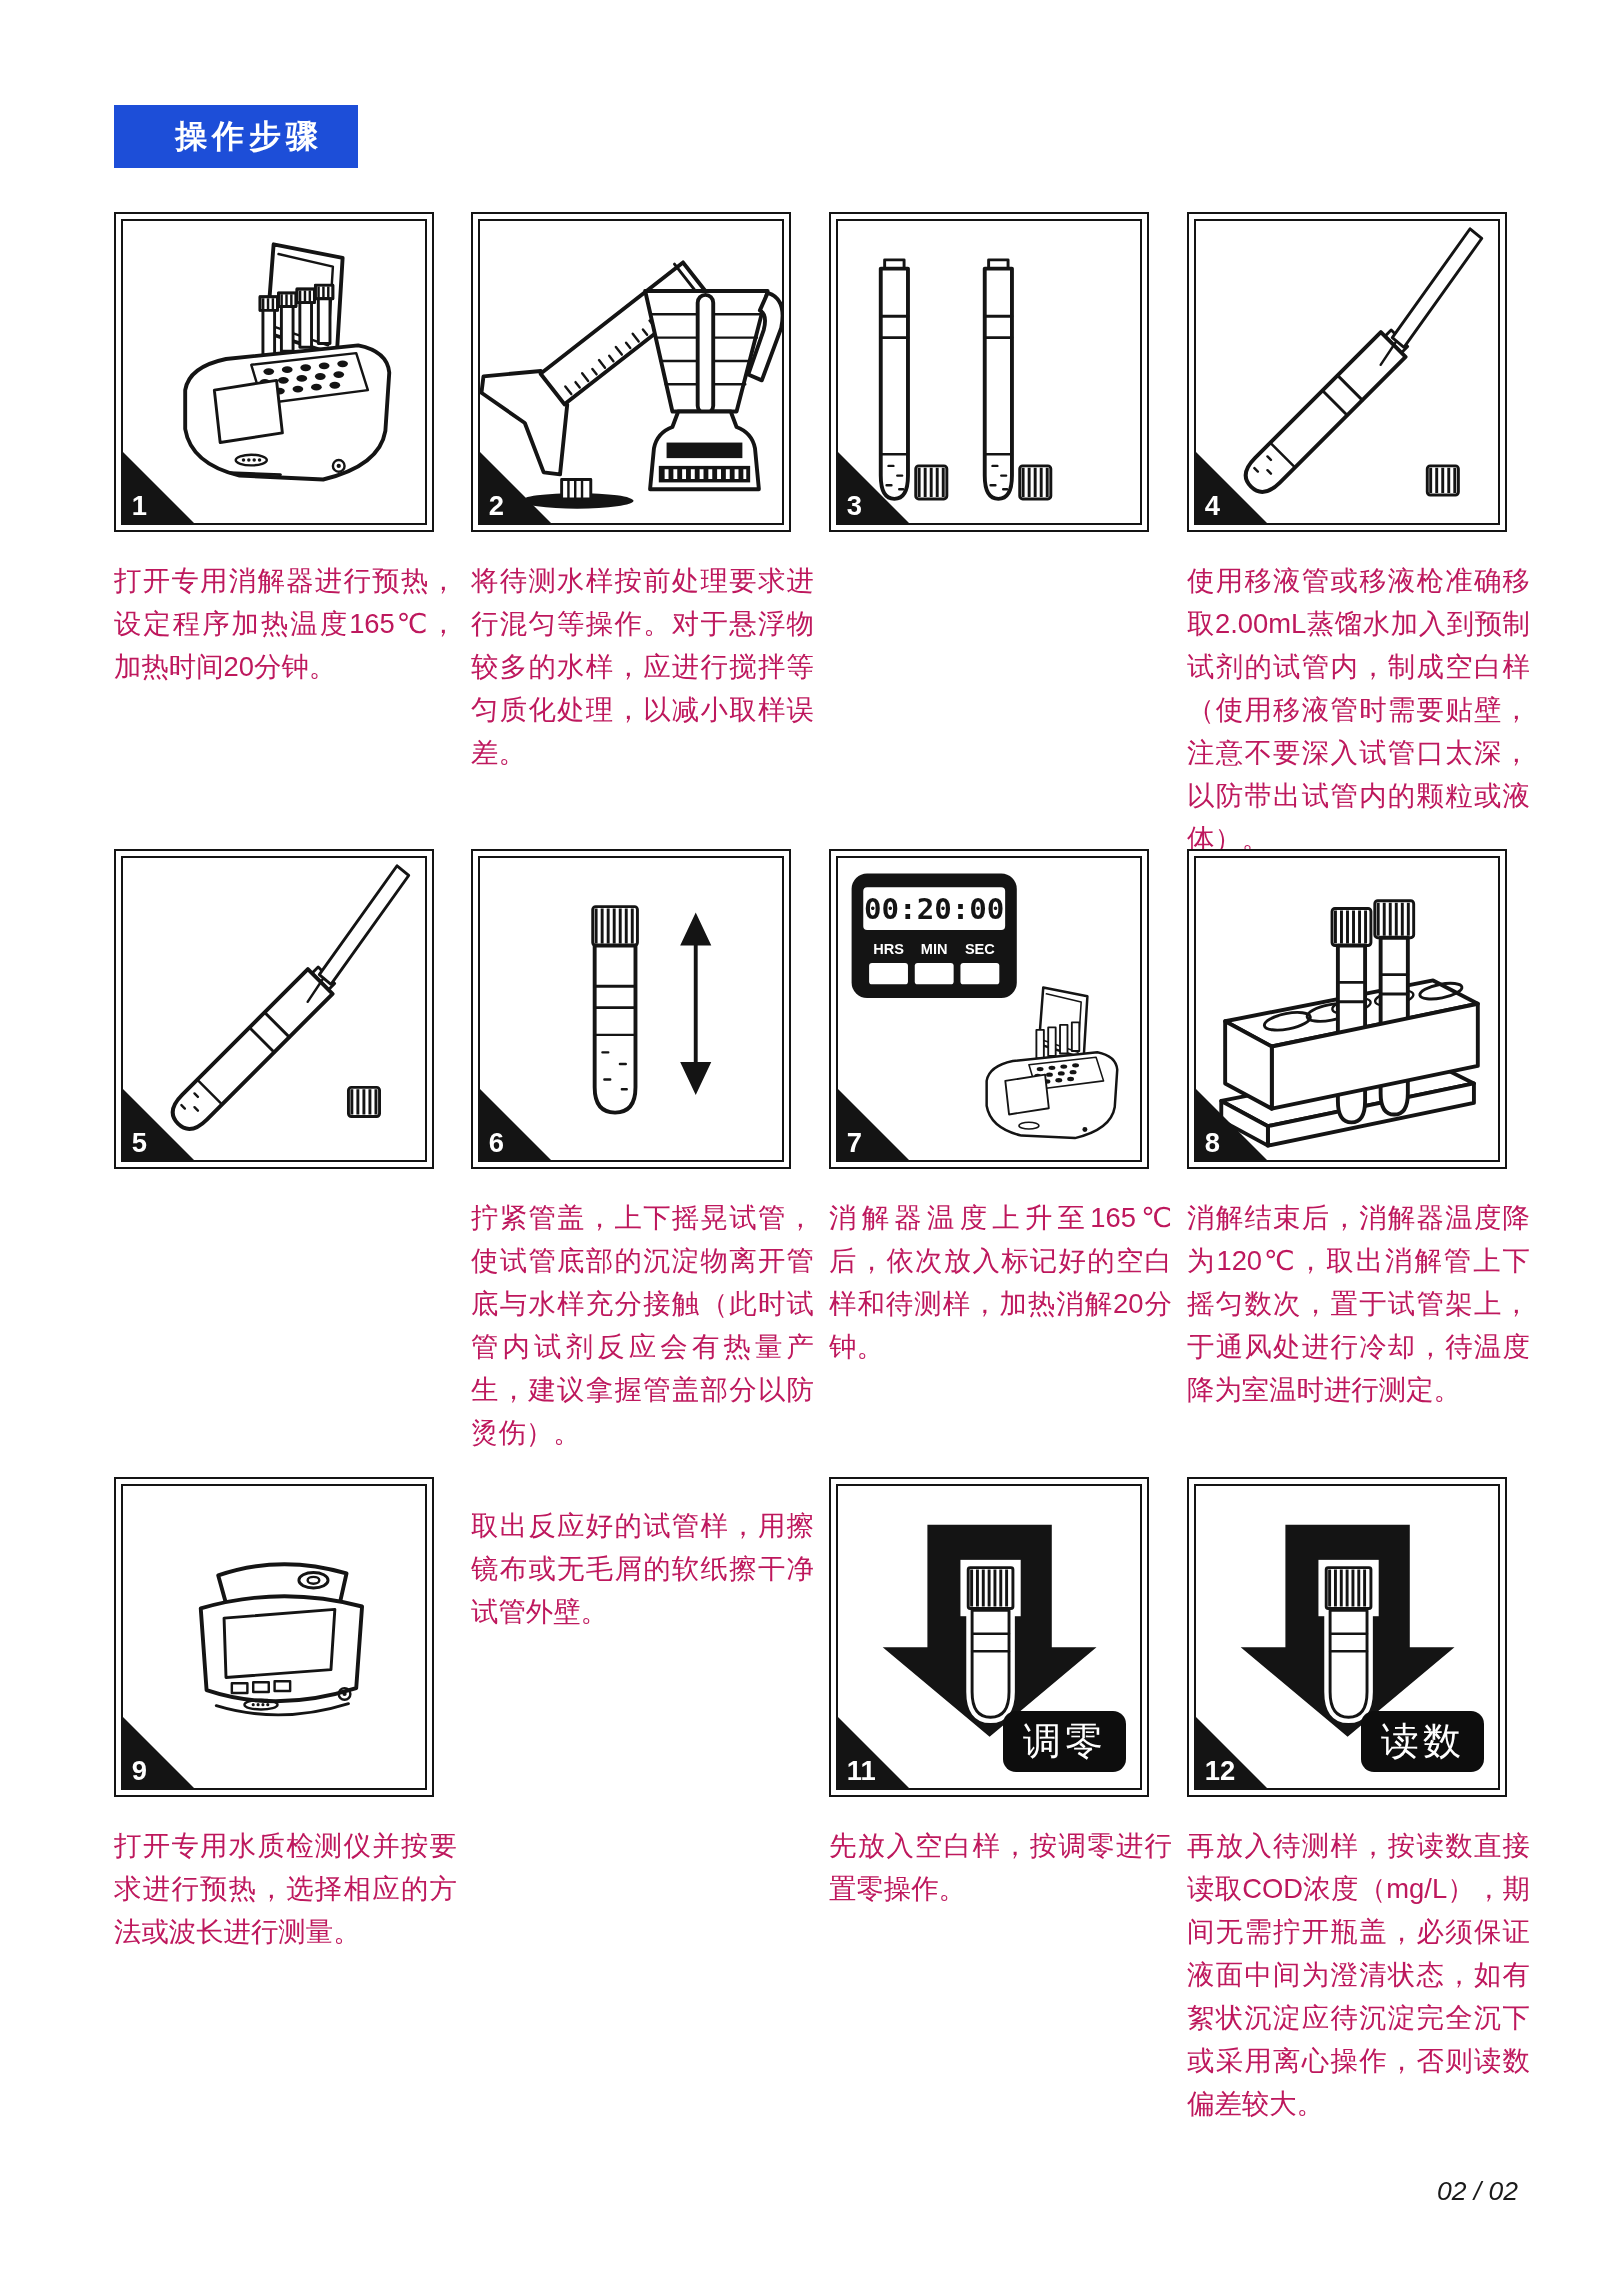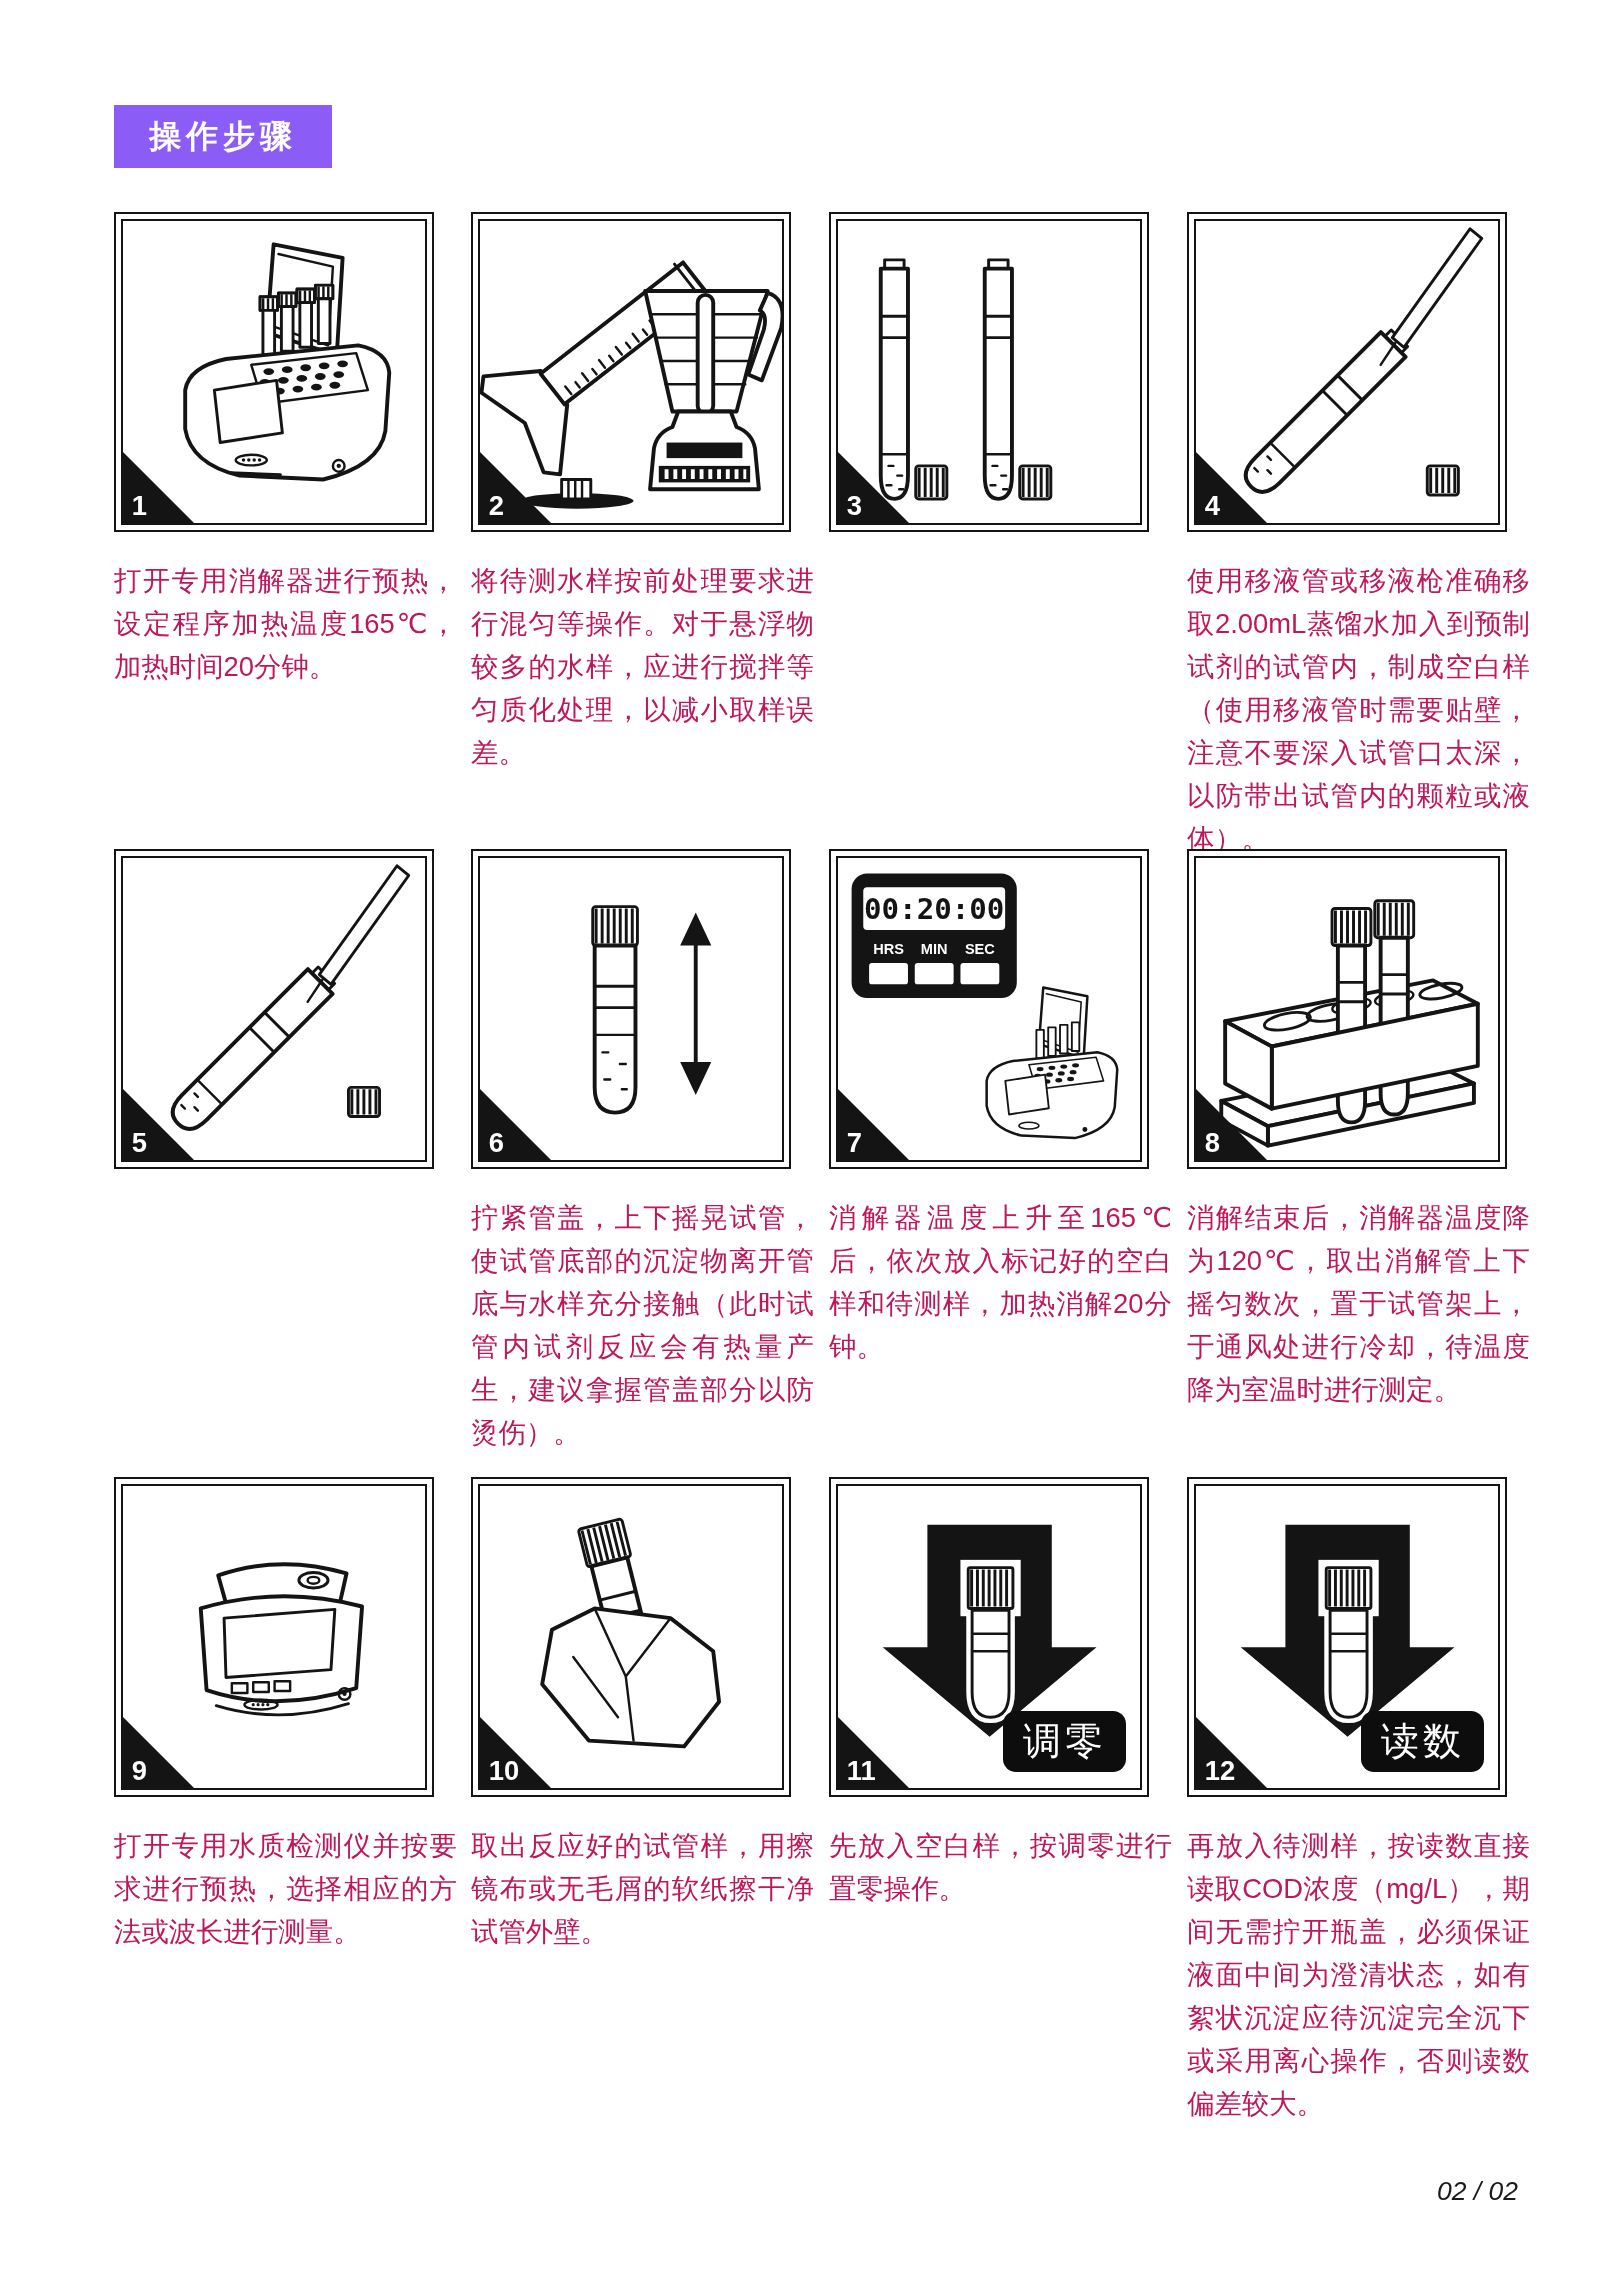--- a/index.html
+++ b/index.html
@@ -1,20 +1,20 @@
 <!DOCTYPE html>
 <html><head>
 <meta charset="utf-8">
 <style>
   html,body{margin:0;padding:0;background:#e8e8e8;}
   .page{position:relative;width:1621px;height:2293px;background:#ffffff;margin:0 auto;
         font-family:"Liberation Sans","DejaVu Sans",sans-serif;color:#111;overflow:hidden;}
-  .title-badge{position:absolute;left:114px;top:105px;width:218px;height:63px;background:#8b5cf6;
+  .title-badge{position:absolute;left:114px;top:105px;width:218px;height:63px;background:#1d4ed8;
         color:#fff;display:flex;align-items:center;justify-content:center;
-        font-size:32px;font-weight:bold;letter-spacing:4.9px;}
+        font-size:32px;font-weight:bold;letter-spacing:4.9px;padding-left:26px;}
   .cell{position:absolute;width:345px;}
   .panel{width:320px;height:320px;box-sizing:border-box;border:2.5px solid #141414;padding:4.9px;background:#fff;}
   .panel-inner{position:relative;width:100%;height:100%;box-sizing:border-box;border:2.5px solid #141414;overflow:hidden;}
   .panel-inner svg{display:block;width:100%;height:100%;}
   .tri{position:absolute;left:0;bottom:0;width:0;height:0;
        border-bottom:71px solid #141414;border-right:71px solid transparent;}
   .num{position:absolute;left:8.8px;bottom:3.9px;color:#fff;font-weight:bold;font-size:27.4px;line-height:1;}
   .caption{margin:27.4px 0 0 0;width:343px;font-size:27.4px;line-height:43px;font-weight:500;
            text-align:justify;text-justify:inter-ideograph;color:#be185d;}
   .badge{position:absolute;right:13.7px;bottom:15.7px;background:#0d0d0d;color:#fff;
@@ -321,37 +321,20 @@
             <circle class="bk" cx="228" cy="214" r="2.2"></circle>
       </svg>
       <div class="tri"></div>
       <div class="num">9</div>
     </div>
       </div>
     <p class="caption">打开专用水质检测仪并按要求进行预热，选择相应的方法或波长进行测量。</p>
   </div>
 
   <div class="cell" style="left:471px;top:1477px">
-    <div class="panel">
-        <div class="panel-inner">
-      <svg viewBox="0 0 311 311">
-        <g transform="rotate(-14 150 150)">
-          <rect fill="#fff" x="128" y="36" width="46" height="40"></rect>
-          <line x1="130" y1="56" x2="172" y2="56" stroke="#141414" stroke-width="36" stroke-dasharray="3 3.2"></line>
-          <rect class="ln3" x="128" y="36" width="46" height="40" rx="3"></rect>
-          <path class="wf" d="M132 76 L132 190 L170 190 L170 76 Z"></path>
-          <path class="ln3" d="M132 112 H170 M132 132 H170"></path>
-        </g>
-        <path class="wf" d="M74 148 L118 126 L196 136 L240 170 L246 222 L210 268 L112 262 L64 204 Z"></path>
-        <path class="ln2" d="M118 126 L150 196 L196 136 M150 196 L158 262 M96 176 L142 238"></path>
-      </svg>
-      <div class="tri"></div>
-      <div class="num">10</div>
-    </div>
-      </div>
     <p class="caption">取出反应好的试管样，用擦镜布或无毛屑的软纸擦干净试管外壁。</p>
   </div>
 
   <div class="cell" style="left:829px;top:1477px">
     <div class="panel">
         <div class="panel-inner">
       <svg viewBox="0 0 311 311">
         <path class="bk" d="M92 40 H220 V166 H266 L156 258 L46 166 H92 Z"></path>
         <rect fill="#fff" x="126" y="76" width="62" height="58"></rect>
         <path d="M138 128 L138 212 Q138 238 157 238 Q176 238 176 212 L176 128 Z" fill="#fff" stroke="#fff" stroke-width="12" stroke-linejoin="round"></path>

